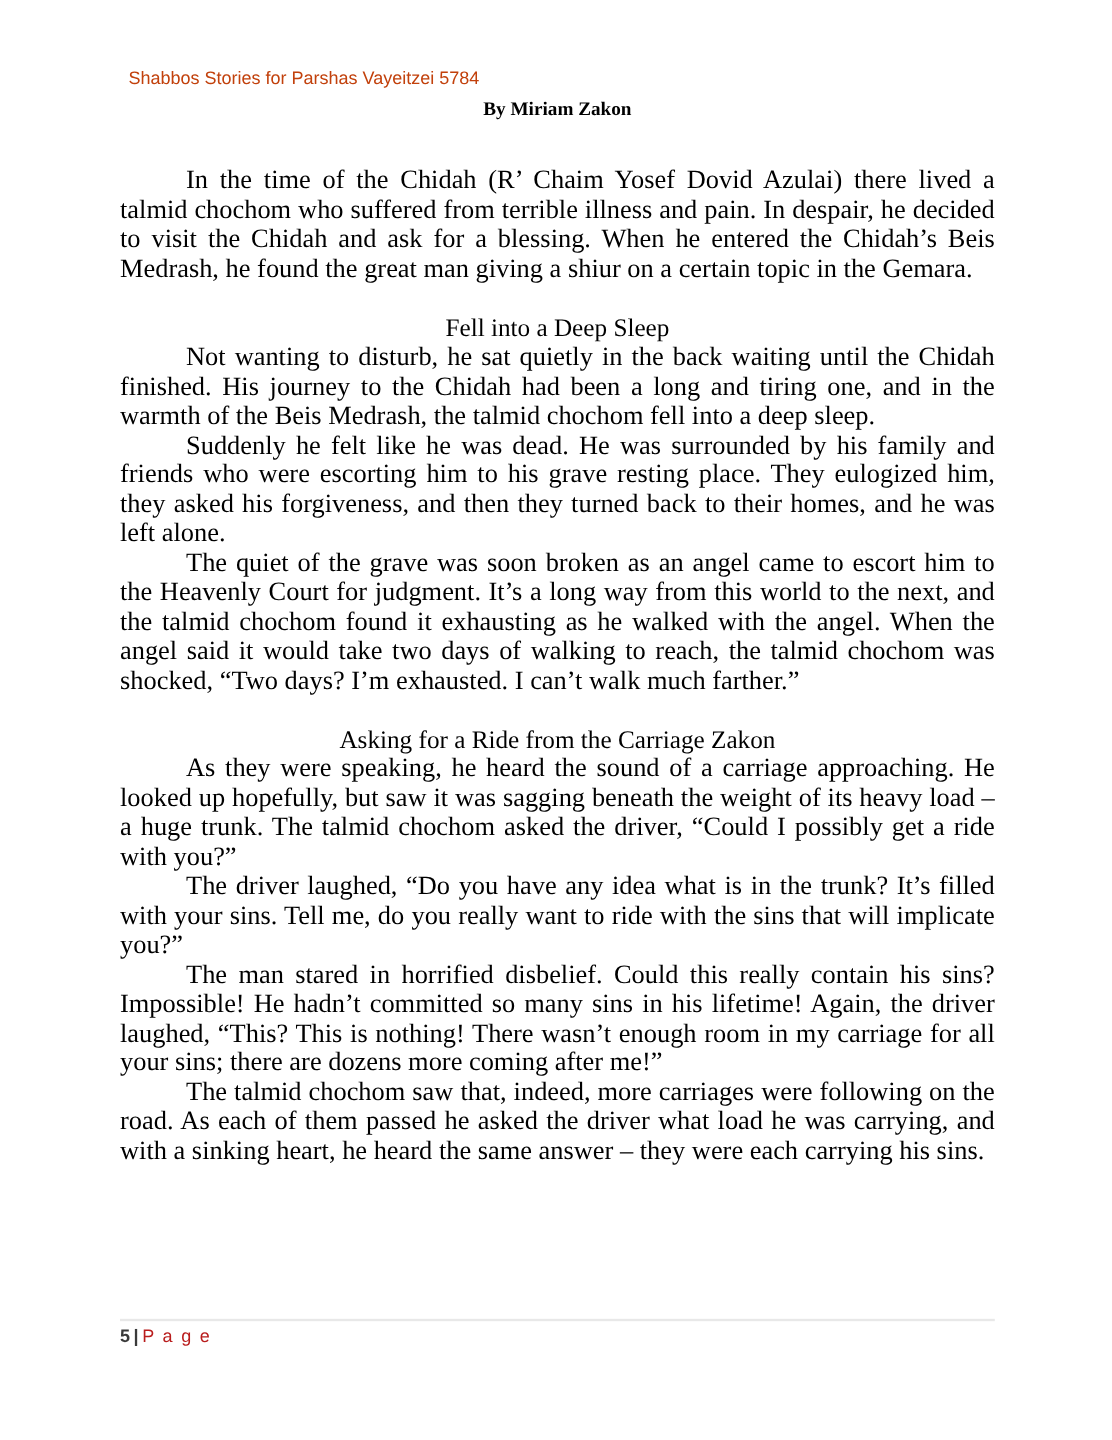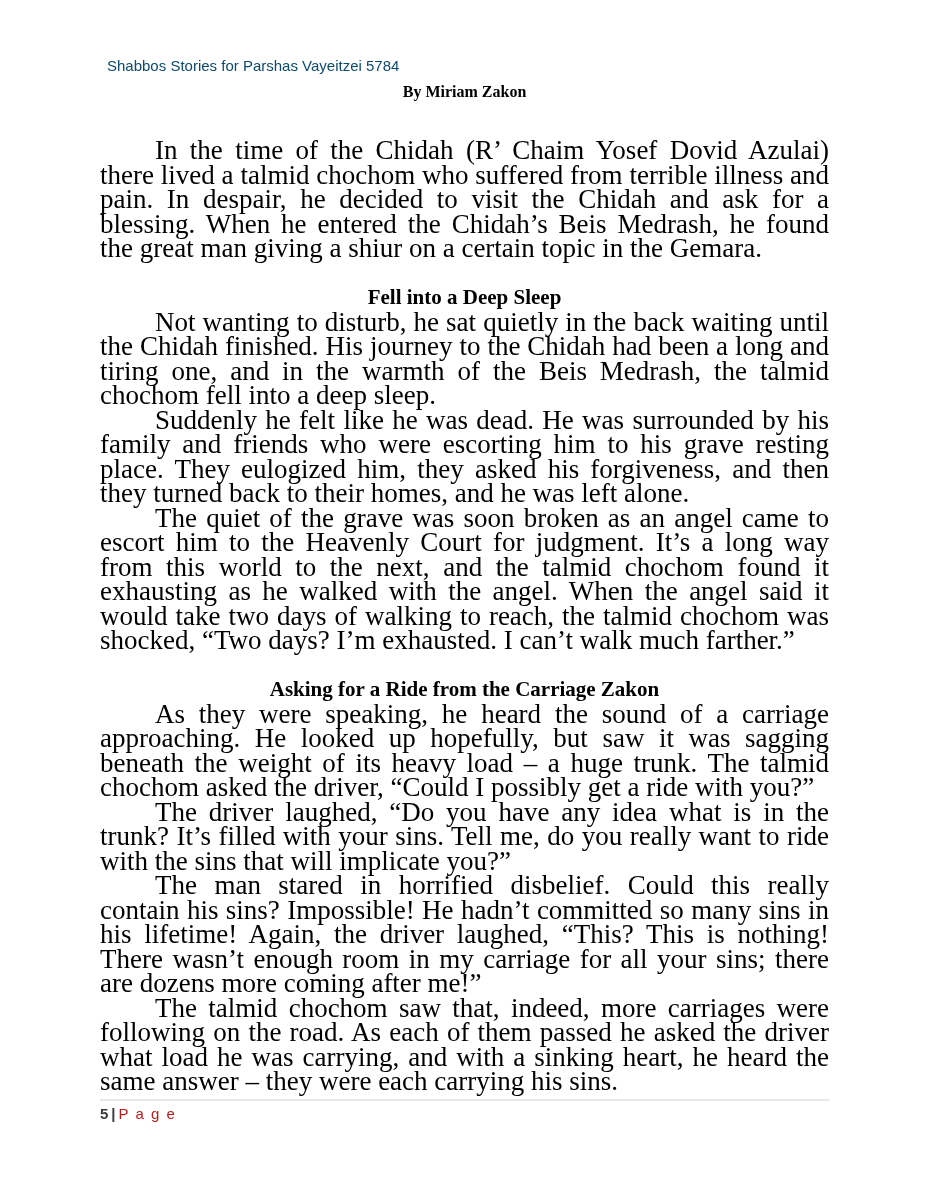--- a/index.html
+++ b/index.html
@@ -15,53 +15,53 @@
     box-sizing: border-box;
     padding: 57px 98px 0 100px;
     font-family: "Liberation Serif", serif;
     color: #000000;
     overflow: hidden;
   }
   .doc-header {
     font-family: "Liberation Sans", sans-serif;
     font-size: 15px;
     line-height: 18px;
-    color: #0c4a6e;
+    color: #c2410c;
     padding-left: 7px;
   }
   .title {
     margin: 38px 0 0 0;
     font-size: 49px;
     line-height: 54px;
     font-weight: bold;
     text-align: center;
     letter-spacing: 0.5px;
   }
   .byline {
     margin: 0;
     font-size: 16px;
     line-height: 33px;
     font-weight: bold;
     text-align: center;
   }
   .body-p {
     margin: 0;
-    font-size: 27px;
+    font-size: 22px;
     line-height: 24.5px;
     text-align: justify;
     text-indent: 55px;
   }
   .intro {
     margin-top: 30px;
   }
   .section-heading {
     margin: 24.5px 0 0 0;
     font-size: 21px;
     line-height: 24.5px;
-    font-weight: bold;
+    font-weight: normal;
     text-align: center;
   }
   .doc-footer {
     position: absolute;
     left: 100px;
     right: 98px;
     top: 1099px;
   }
   .footer-rule {
     border: none;

